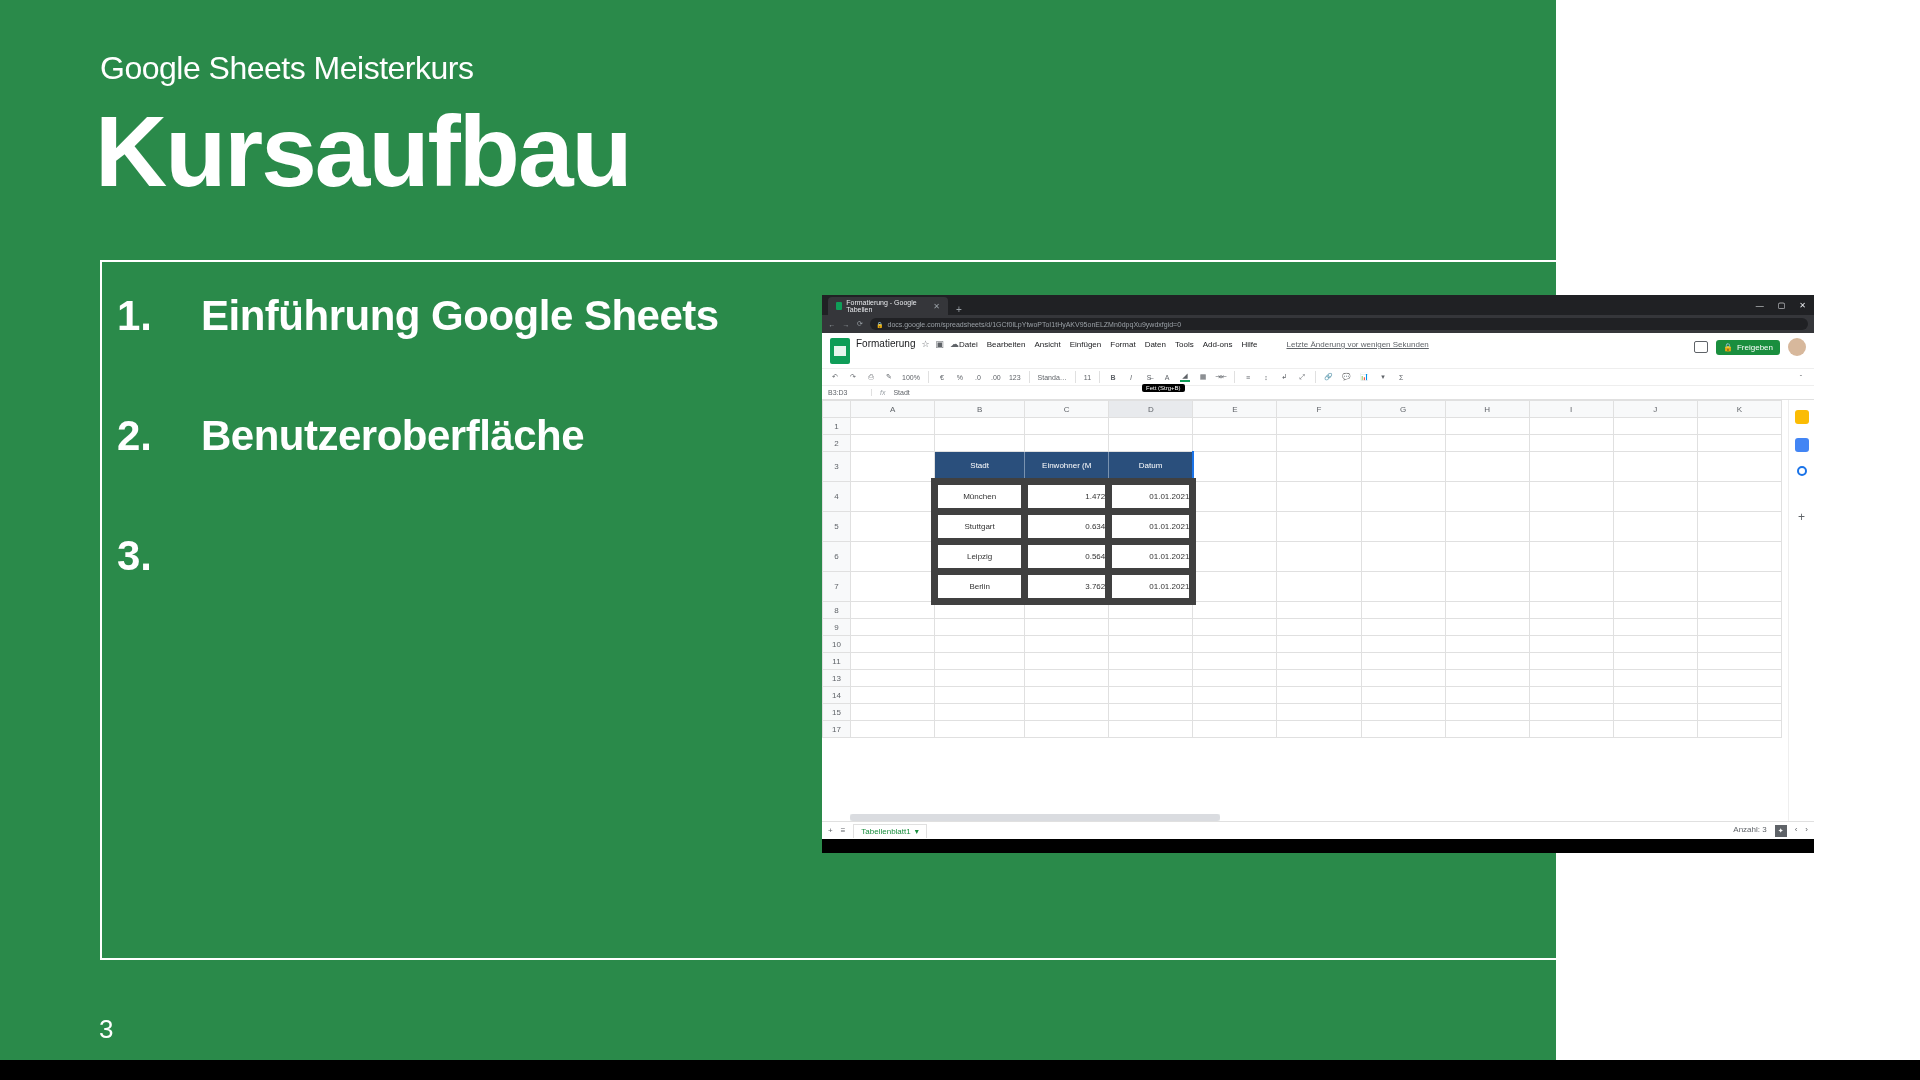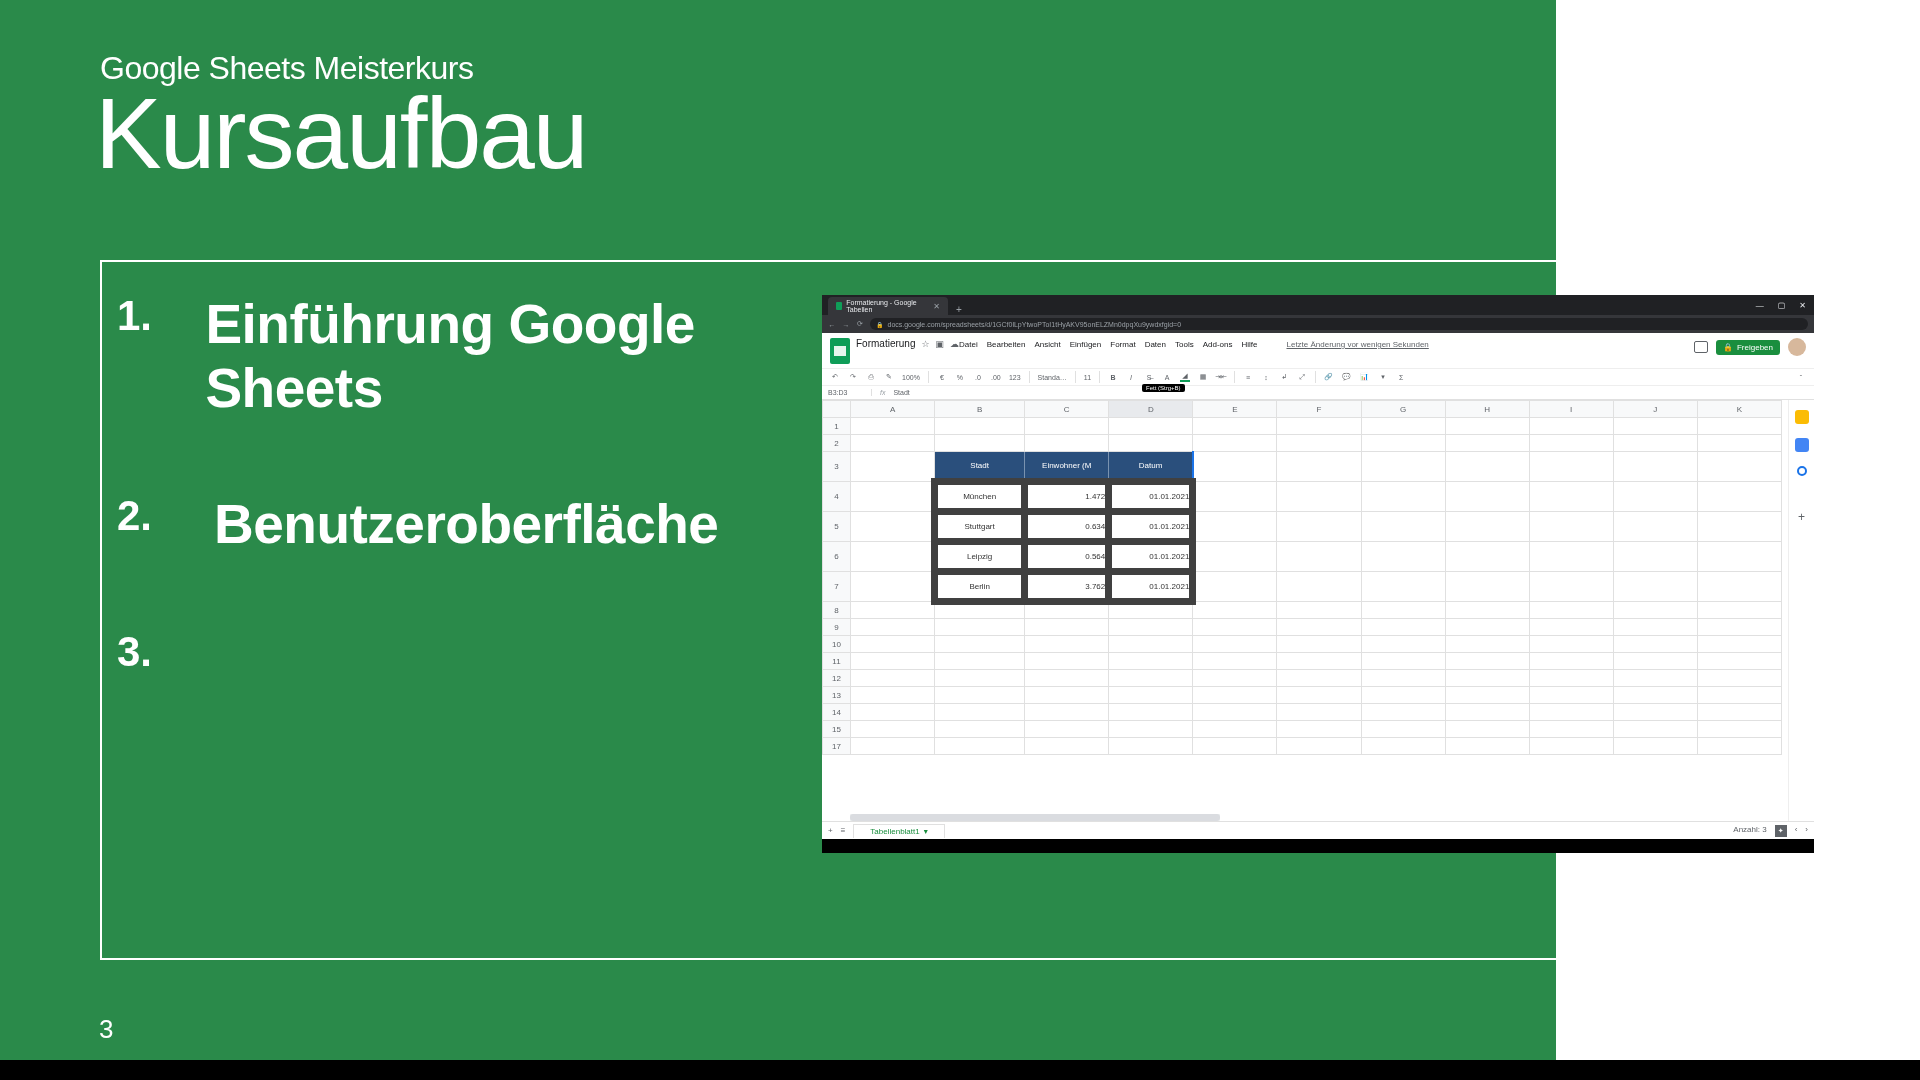--- a/index.html
+++ b/index.html
@@ -8,38 +8,38 @@
     width: 1556px; height: 1080px;
     background: #2a8a4a;
     position: relative;
     color: #fff;
   }
   .header-sub {
     position: absolute; left: 100px; top: 50px;
     font-size: 32px; font-weight: 300; letter-spacing: -0.5px;
   }
   .header-title {
-    position: absolute; left: 95px; top: 76px;
-    font-size: 100px; font-weight: 400; letter-spacing: -2px;
+    position: absolute; left: 95px; top: 94px;
+    font-size: 100px; font-weight: 700; letter-spacing: -2px;
   }
   .content-box {
     position: absolute;
     left: 100px; top: 260px;
     width: 1740px; height: 700px;
     border: 2px solid #fff;
   }
   .toc {
     position: absolute;
     left: 15px; top: 30px;
     width: 700px;
     color: #fff;
   }
   .toc-item { display: flex; margin-bottom: 72px; }
   .toc-num { width: 84px; font-size: 42px; font-weight: 700; }
-  .toc-text { font-size: 55px; font-weight: 700; letter-spacing: -0.5px; margin-left: 13px; }
+  .toc-text { font-size: 42px; font-weight: 700; letter-spacing: -0.5px; }
   .page-num {
     position: absolute; left: 99px; bottom: 35px;
     font-size: 26px; color: #fff;
   }
   .black-bar { position: absolute; left: 0; bottom: 0; width: 1920px; height: 20px; background: #000; }
 
   
   .shot {
     position: absolute;
     left: 720px; top: 33px;
@@ -147,21 +147,21 @@
   .sp-ico { width: 14px; height: 14px; border-radius: 3px; }
   .sp1 { background: #fbbc04; }
   .sp2 { background: #4285f4; }
   .sp3 { width: 10px; height: 10px; border: 2px solid #1a73e8; border-radius: 50%; }
   .sp-plus { color: #5f6368; font-size: 12px; margin-top: 20px; }
   .gs-bottom {
     height: 18px; border-top: 1px solid #e0e0e0; display: flex; align-items: center;
     font-size: 8px; color: #5f6368; padding: 0 6px; gap: 8px;
   }
   .sheet-tab {
-    border: 1px solid #e0e0e0; border-bottom: none; padding: 2px 16px;
+    border: 1px solid #e0e0e0; border-bottom: none; padding: 2px 7px;
     color: #1a8e3e; background: #fff; display: flex; align-items: center; gap: 4px;
   }
   .bt-right { margin-left: auto; display: flex; align-items: flex-start; gap: 8px; }
   .explore { background: #5f6368; color: #fff; width: 12px; height: 12px; display: flex; align-items: center; justify-content: center; font-size: 7px; }
   .shot-bot { height: 14px; background: #000; }
   .hscroll { position: absolute; left: 28px; bottom: 0; height: 7px; width: 370px; background: #f1f3f4; }
   .hscroll-thumb { position: absolute; left: 0; top: 0; height: 7px; width: 370px; background: #dadce0; border-radius: 3px; }
 </style>
 </head>
 <body>
@@ -478,34 +478,20 @@
                     <td></td>
                     <td></td>
                     <td></td>
                     <td></td>
                     <td></td>
                     <td></td>
                     <td></td>
                     <td></td>
                   </tr>
               <tr>
-                    <th class="rowh">12</th>
-                    <td></td>
-                    <td></td>
-                    <td></td>
-                    <td></td>
-                    <td></td>
-                    <td></td>
-                    <td></td>
-                    <td></td>
-                    <td></td>
-                    <td></td>
-                    <td></td>
-                  </tr>
-              <tr>
                     <th class="rowh">13</th>
                     <td></td>
                     <td></td>
                     <td></td>
                     <td></td>
                     <td></td>
                     <td></td>
                     <td></td>
                     <td></td>
                     <td></td>

